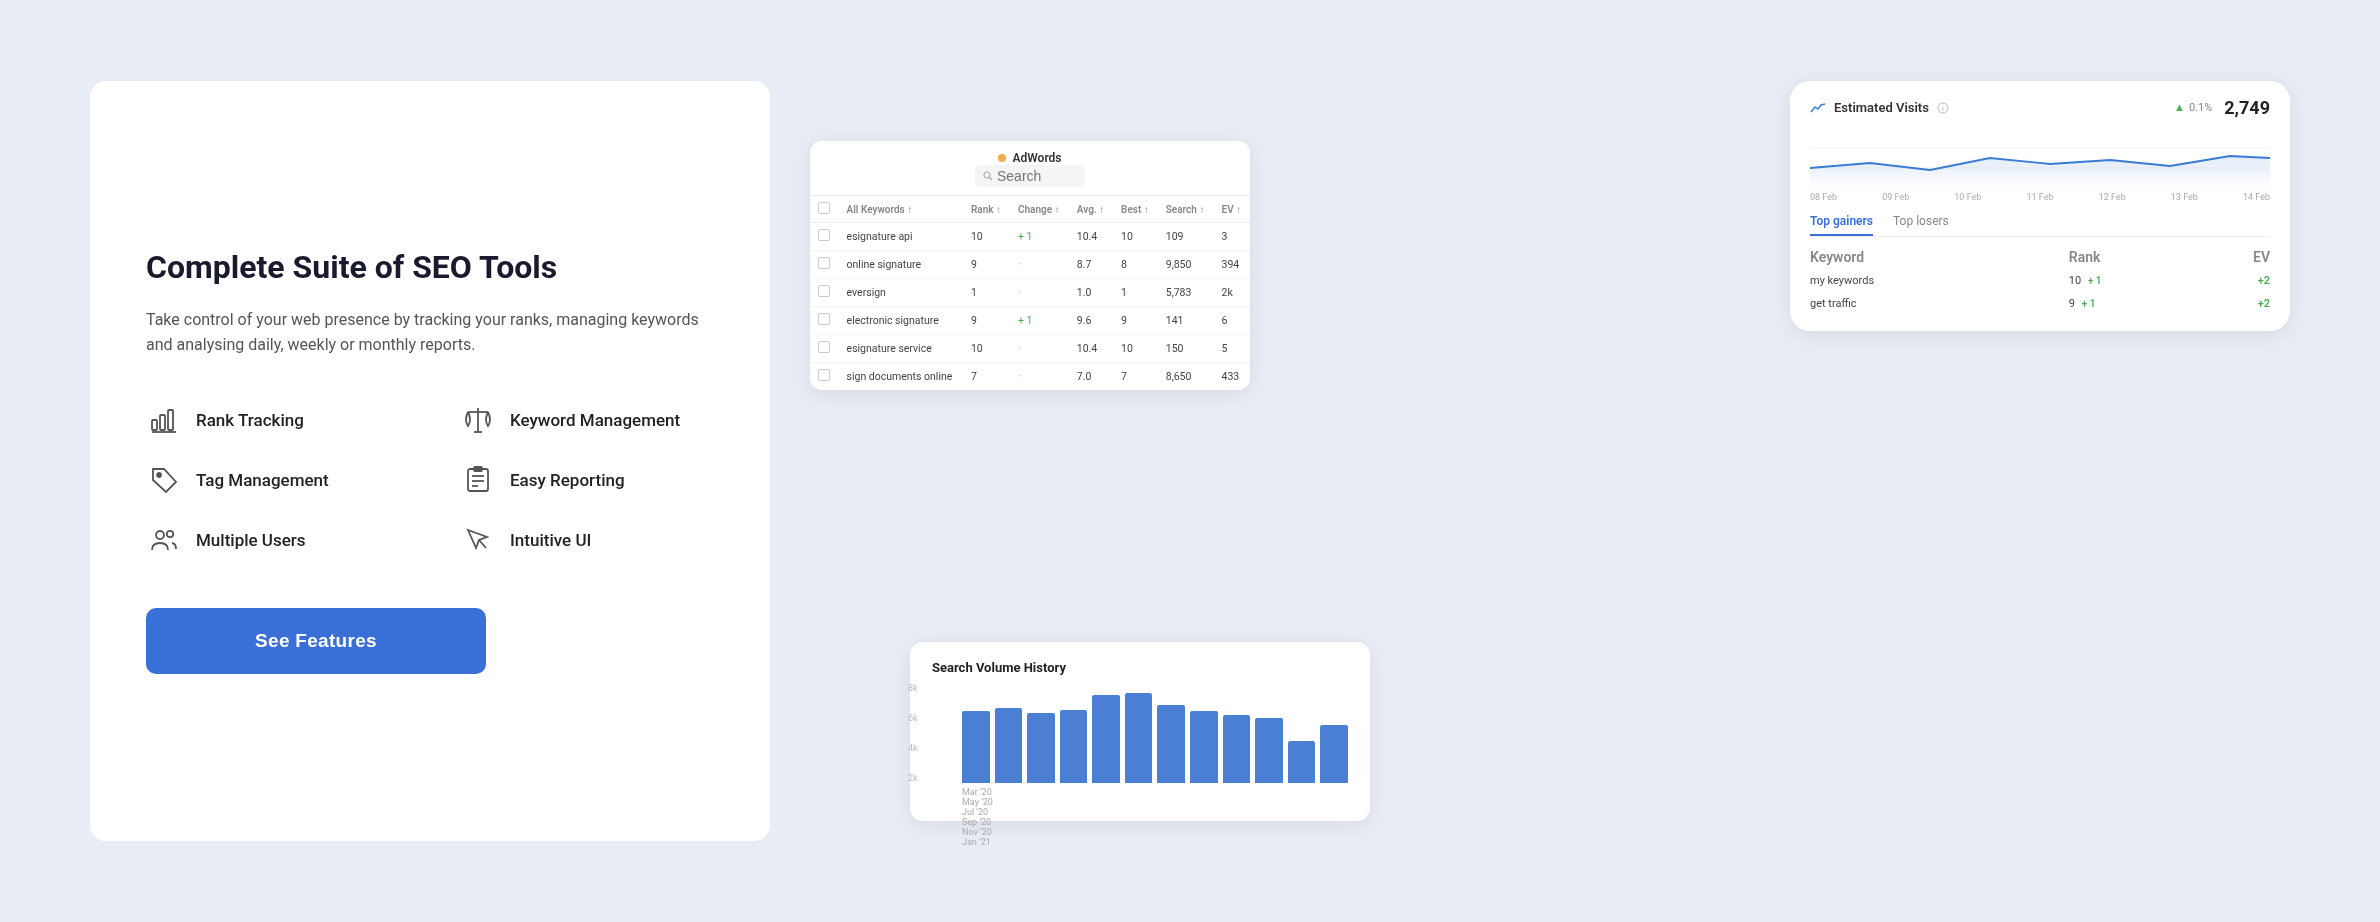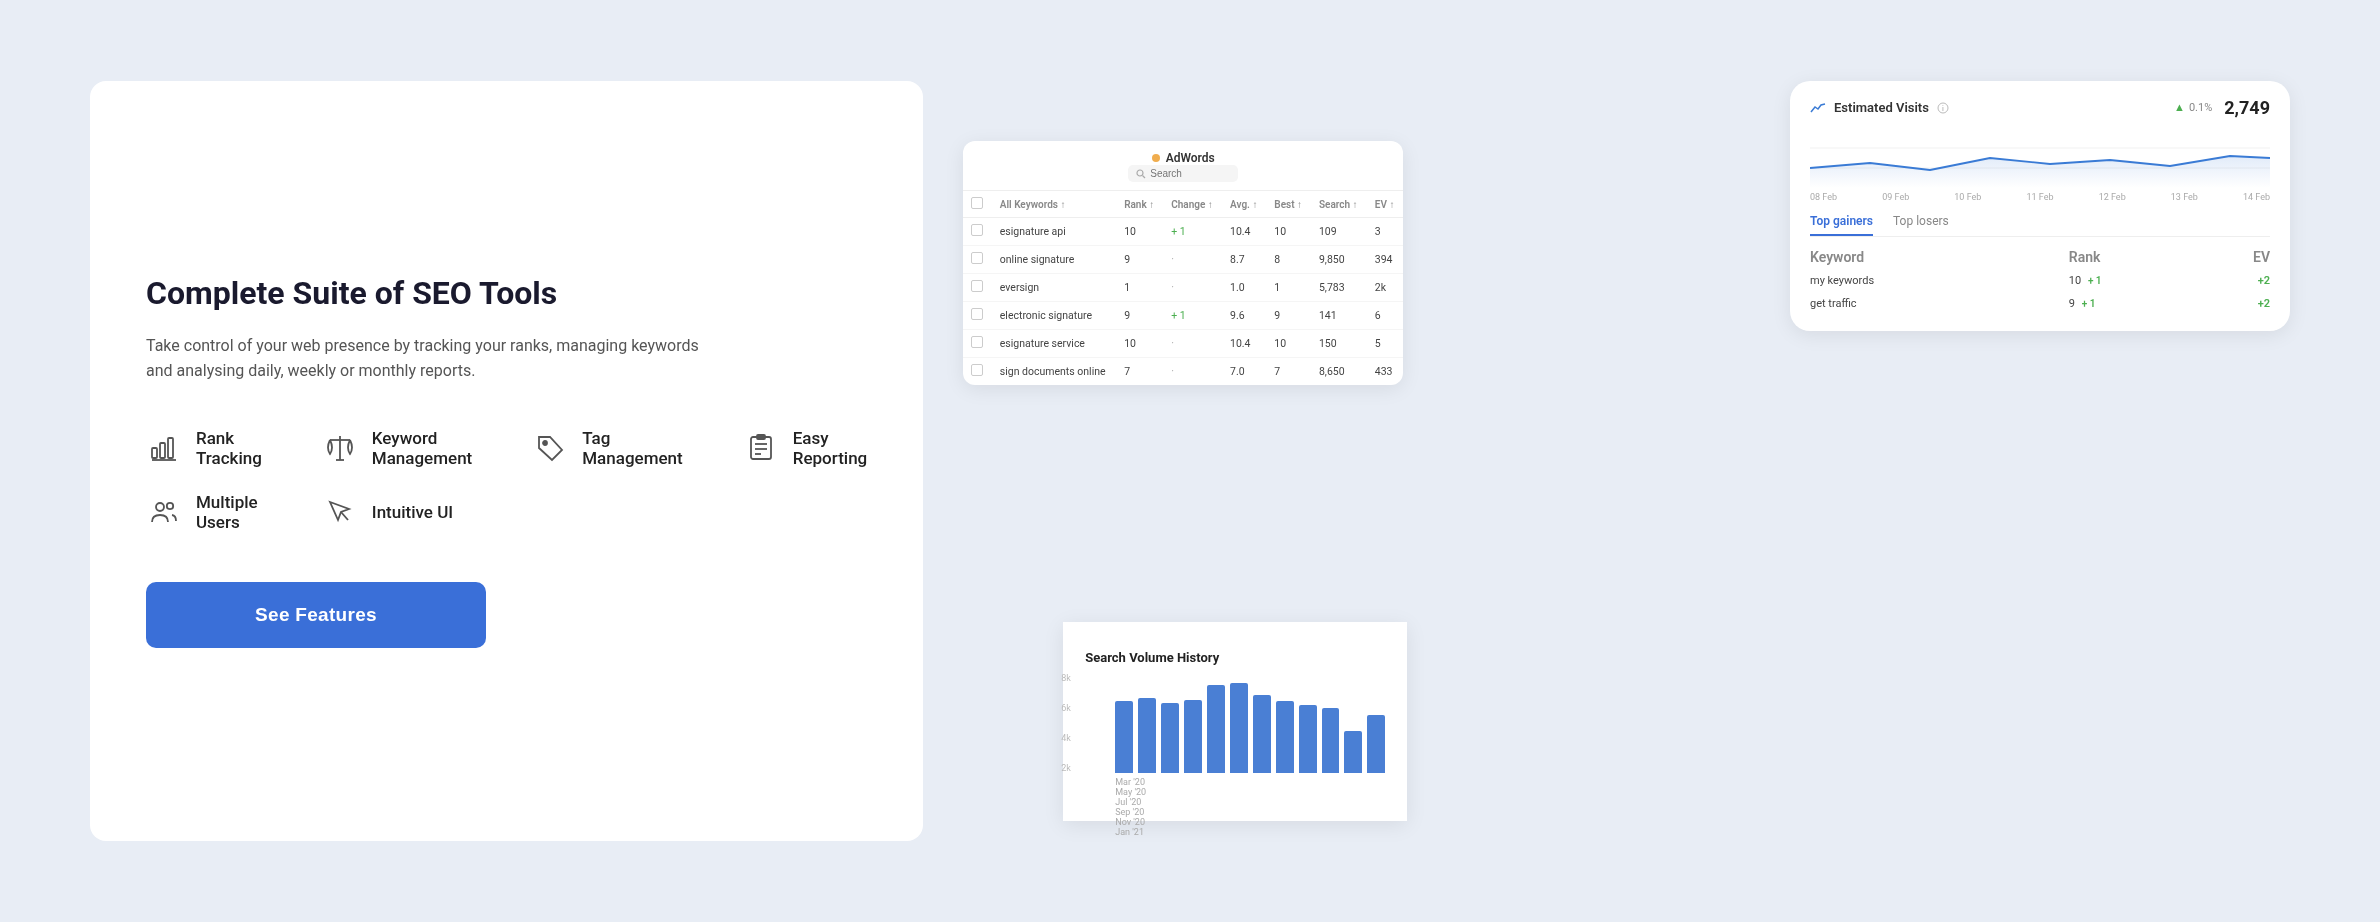--- a/index.html
+++ b/index.html
@@ -39,21 +39,21 @@
     }
     .card-desc {
       font-size: 16px;
       color: #555;
       line-height: 1.6;
       margin-bottom: 44px;
       max-width: 560px;
     }
     .features-grid {
       display: grid;
-      grid-template-columns: 1fr 1fr 1fr 1fr;
+      grid-template-columns: 1fr 1fr;
       gap: 24px 60px;
       margin-bottom: 50px;
     }
     .feature-item {
       display: flex;
       align-items: center;
       gap: 14px;
     }
     .feature-icon {
       width: 36px;
@@ -128,21 +128,21 @@
       display: flex;
       align-items: center;
       background: #f5f5f5;
       border-radius: 5px;
       padding: 3px 8px;
       gap: 4px;
     }
     .kw-search input {
       border: none;
       background: transparent;
-      font-size: 10px;
+      font-size: 14px;
       outline: none;
       width: 80px;
       color: #999;
     }
     .kw-table {
       width: 100%;
       border-collapse: collapse;
       font-size: 10.5px;
     }
     .kw-table th {
@@ -237,24 +237,24 @@
       font-size: 14px;
     }
     .gainers-table th:last-child, .gainers-table td:last-child { text-align: right; }
     .gainers-table td { padding: 5px 0; color: #444; }
     .gain-positive { color: #4caf50; font-weight: 600; }
     .gain-rank { color: #444; }
 
     
     .volume-card {
       background: #fff;
-      border-radius: 0;
+      border-radius: 13px;
       box-shadow: 0 4px 20px rgba(0,0,0,0.08);
-      padding: 28px 22px;
-      width: 344px;
+      padding: 18px 22px;
+      width: 460px;
       position: absolute;
       bottom: 20px;
       left: 100px;
     }
     .volume-title {
       font-size: 13px;
       font-weight: 700;
       color: #222;
       margin-bottom: 4px;
     }

